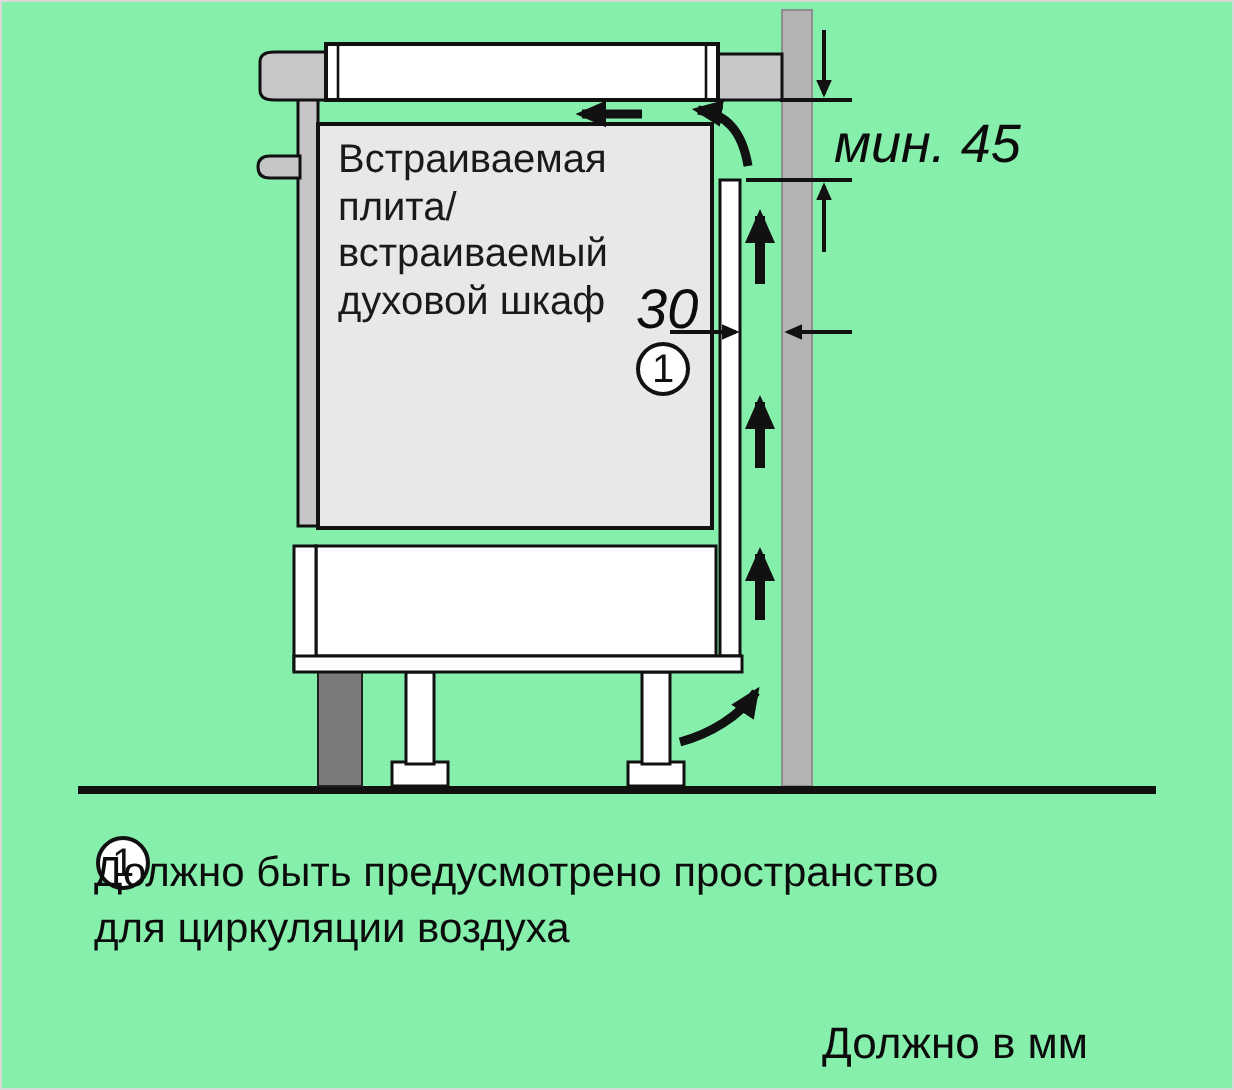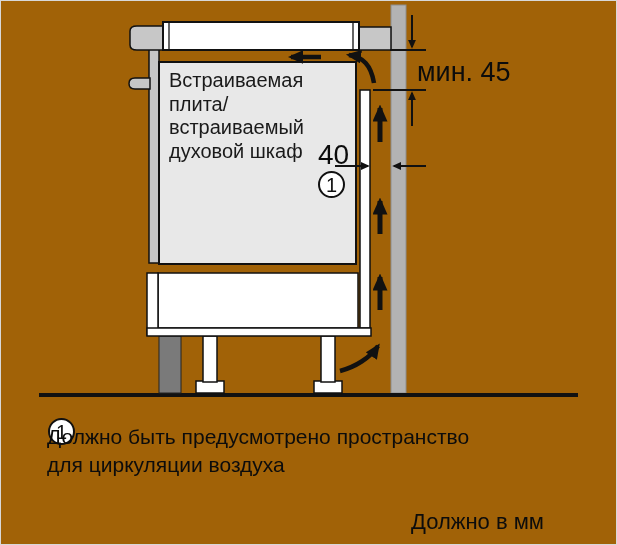--- a/index.html
+++ b/index.html
@@ -1,33 +1,33 @@
 <!DOCTYPE html>
 <html style="--line: #111111; --wall-gray: #b3b3b3; --wall-edge: #8e8e8e; --worktop-gray: #c7c7c7; --oven-gray: #e8e8e8; --plinth-gray: #7a7a7a; --handle-gray: #c6c6c6;"><head>
 <meta charset="utf-8">
 <style>
   html,body{margin:0;padding:0;background:#fff;}
   .stage{
     position:relative;
     width:617px;height:545px;
-    background:#a16207;
+    background:#86efac;
     border:1px solid #d8d8d8;
     box-sizing:border-box;
     font-family:"Liberation Sans", sans-serif;
     color:#111;
     overflow:hidden;
   }
   .stage svg{position:absolute;left:0;top:0;}
   .label{position:absolute;white-space:pre-line;line-height:1.17;}
   .appliance-label{
     left:168px;top:68px;
     font-size:20px;line-height:23.5px;
     color:#1a1a1a;
   }
-  .dim{font-size:27px;color:#0c0c0c;}
+  .dim{font-size:27px;color:#0c0c0c;font-style:italic;}
   .dim-20{left:317px;top:138px;font-size:28px;}
   .dim-min45{left:416px;top:56px;}
   .callout{
     position:absolute;
     width:27px;height:27px;
     border:2px solid #111;border-radius:50%;
     background:#fff;
     display:flex;align-items:center;justify-content:center;
     font-size:20px;line-height:1;color:#111;
     box-sizing:border-box;
@@ -107,21 +107,21 @@
 
     <line x1="334" y1="165" x2="367" y2="165" stroke="#111" stroke-width="2" marker-end="url(#ah)"></line>
     <line x1="425" y1="165" x2="393" y2="165" stroke="#111" stroke-width="2" marker-end="url(#ah)"></line>
   </svg>
 
   <div class="label appliance-label">Встраиваемая
 плита/
 встраиваемый
 духовой шкаф</div>
 
-  <div class="label dim dim-20">40</div>
+  <div class="label dim dim-20">30</div>
 
   <div class="label dim dim-min45">мин. 45</div>
 
   <div class="callout callout-diagram">
     <span>1</span>
   </div>
 
   <div class="callout callout-legend">
     <span>1</span>
   </div>

